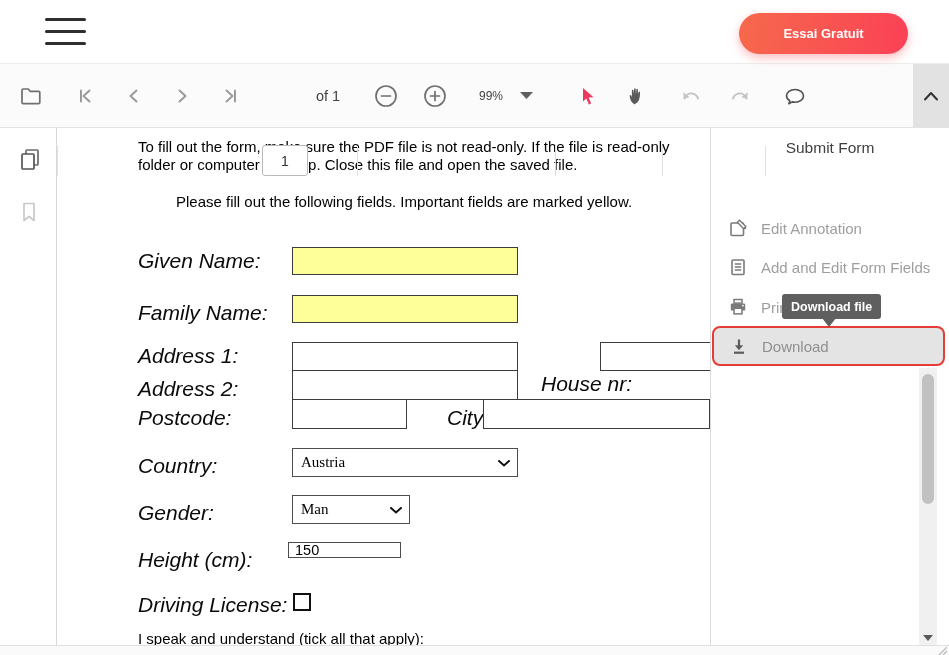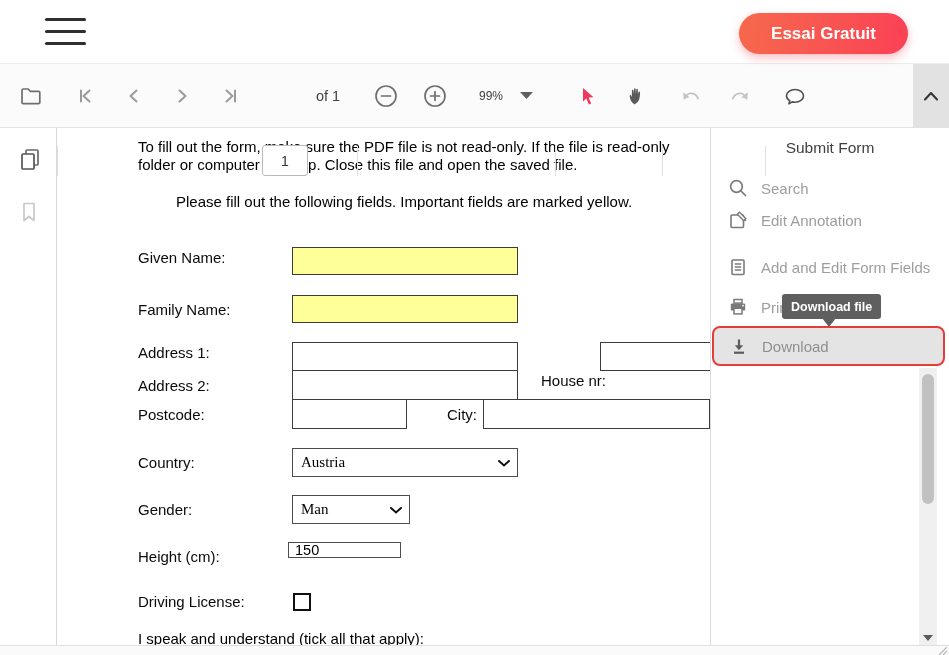--- a/index.html
+++ b/index.html
@@ -7,21 +7,21 @@
   body { position:relative; width:949px; height:655px; overflow:hidden;
          font-family:"Liberation Sans", sans-serif; background:#fff; }
 
   
   .topbar { position:absolute; left:0; top:0; width:949px; height:64px; background:#fff;
             border-bottom:1px solid #ececec; z-index:60; }
   .hamburger { position:absolute; left:45px; top:18px; width:41px; height:29px; cursor:pointer; }
   .hamburger span { display:block; width:41px; height:3px; background:#2f2f2f; border-radius:2px; margin-bottom:9px; }
   .trial-btn { position:absolute; left:739px; top:13px; width:169px; height:41px; border:none;
                border-radius:21px; background:linear-gradient(100deg,#f6694c 0%,#fb4156 100%);
-               color:#fff; font-weight:bold; font-size:17px; font-family:"Liberation Sans",sans-serif;
+               color:#fff; font-weight:bold; font-size:13px; font-family:"Liberation Sans",sans-serif;
                box-shadow:0 4px 10px rgba(250,70,85,.35); cursor:pointer; }
 
   
   .toolbar { position:absolute; left:0; top:64px; width:949px; height:64px; background:#fbfbfb;
              border-bottom:1px solid #e3e3e3; z-index:55; }
   .tb { position:absolute; top:0; height:63px; display:flex; align-items:center; justify-content:center; }
   .tb-btn { cursor:pointer; }
   .tb-divider { position:absolute; top:82px; width:1px; height:30px; background:#e0e0e0; }
   .page-input { position:absolute; left:262px; top:81px; width:46px; height:31px; border:1px solid #b9b9b9;
                 border-radius:3px; background:#fff; text-align:center; font-size:14px; color:#333;
@@ -33,21 +33,21 @@
   .collapse-btn { position:absolute; left:913px; top:0; width:36px; height:63px; background:#e2e2e2;
                   display:flex; align-items:center; justify-content:center; cursor:pointer; }
 
   
   .sidebar { position:absolute; left:0; top:128px; width:57px; height:517px; background:#fff;
              border-right:1px solid #d9d9d9; z-index:5; }
   .side-icon { position:absolute; left:18px; width:22px; height:24px; cursor:pointer; }
   .page-bg { position:absolute; left:57px; top:128px; width:892px; height:517px; background:#fff; z-index:1; }
 
   .doc-text { position:absolute; z-index:2; font-size:15px; color:#000; white-space:nowrap; }
-  .doc-label { position:absolute; z-index:2; font-size:15px; color:#0a0a0a; white-space:nowrap; }
+  .doc-label { position:absolute; z-index:2; font-size:21px; color:#0a0a0a; white-space:nowrap;font-style:italic; }
   .ffield { position:absolute; z-index:2; border:1.5px solid #3c3c3c; background:#fff; }
   .ffield.yellow { background:#ffff99; }
   .fselect { position:absolute; z-index:2; border:1.5px solid #4d4d4d; background:#fff; display:flex;
              align-items:center; padding-left:8px; font-family:"Liberation Serif",serif; font-size:15px;
              color:#000; cursor:pointer; }
   .fselect .caret { position:absolute; right:7px; top:50%; margin-top:-3px; }
   .ftext-input { position:absolute; z-index:2; border:1.5px solid #4d4d4d; background:#fff; padding-left:6px;
                  font-size:14.5px; color:#000; font-family:"Liberation Sans",sans-serif; }
   .fcheckbox { position:absolute; z-index:2; width:18px; height:18px; border:2px solid #111; background:#fff; cursor:pointer; }
 
@@ -257,29 +257,22 @@
 <input class="ftext-input" style="left: 288px; top: 542px; width: 113px; height: 16px;" value="150">
 
 <div class="doc-label" style="left:138px;top:593px;">Driving License:</div>
 <div class="fcheckbox" style="left:293px;top:593px;"></div>
 
 <div class="doc-text" style="left:138px;top:630px;">I speak and understand (tick all that apply):</div>
 
 <div class="menu-panel">
   <div class="menu-title">Submit Form</div>
 
-  <div class="menu-row" style="top:40px;">
-    <svg class="mi-icon" viewBox="0 0 20 20" fill="none" stroke="#7a7a7a" stroke-width="1.7" stroke-linecap="round">
-      <circle cx="8.5" cy="8.5" r="5.8"></circle>
-        <path d="M13 13 L17.5 17.5"></path>
-    </svg>
-    <span class="mi-label">Search</span>
-  </div>
-
-  <div class="menu-row" style="top:72px;text-align:right;">
+
+  <div class="menu-row" style="top:80px;text-align:right;">
     <svg class="mi-icon" viewBox="0 0 20 20" fill="none">
       <rect x="3" y="5" width="12.5" height="12.5" rx="1" stroke="#7a7a7a" stroke-width="1.6"></rect>
       <g transform="rotate(-45 14 7)">
         <rect x="12.6" y="1.8" width="3" height="9" fill="#ffffff" stroke="#7a7a7a" stroke-width="1.4"></rect>
         <path d="M12.6 10.8 L14.1 13 L15.6 10.8 Z" fill="#7a7a7a"></path>
       </g>
     </svg>
     <span class="mi-label">Edit Annotation</span>
   </div>
 

